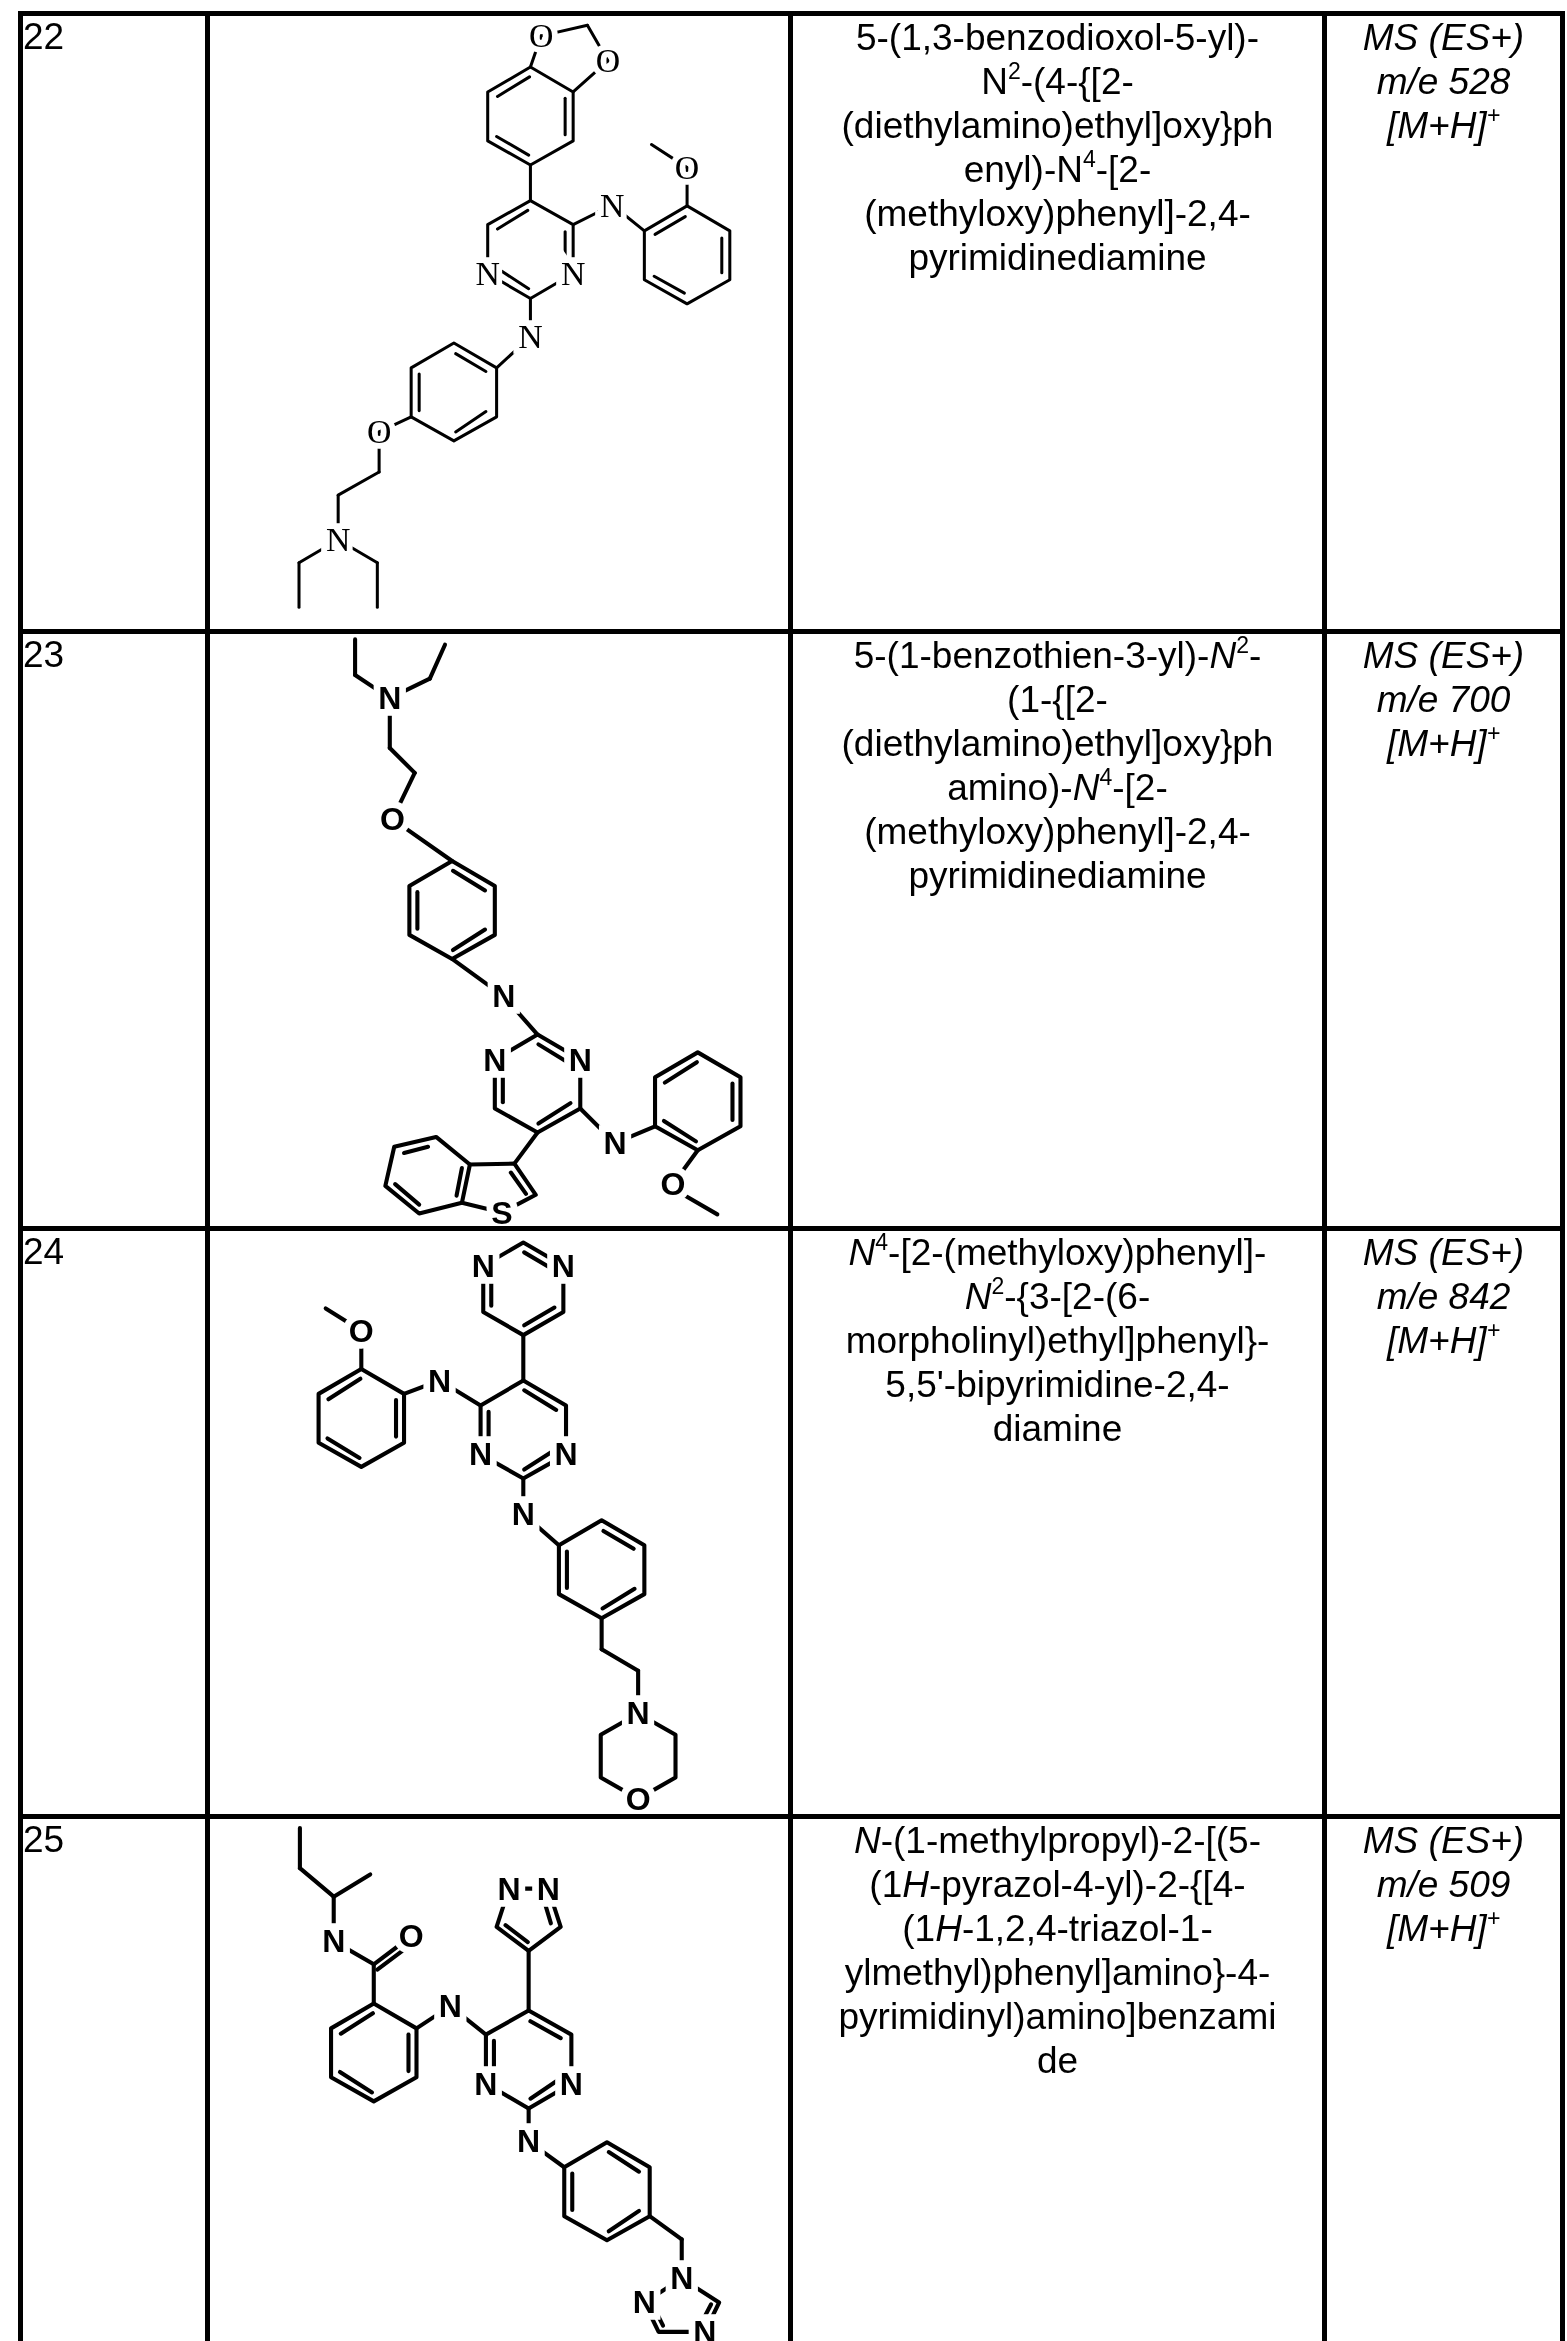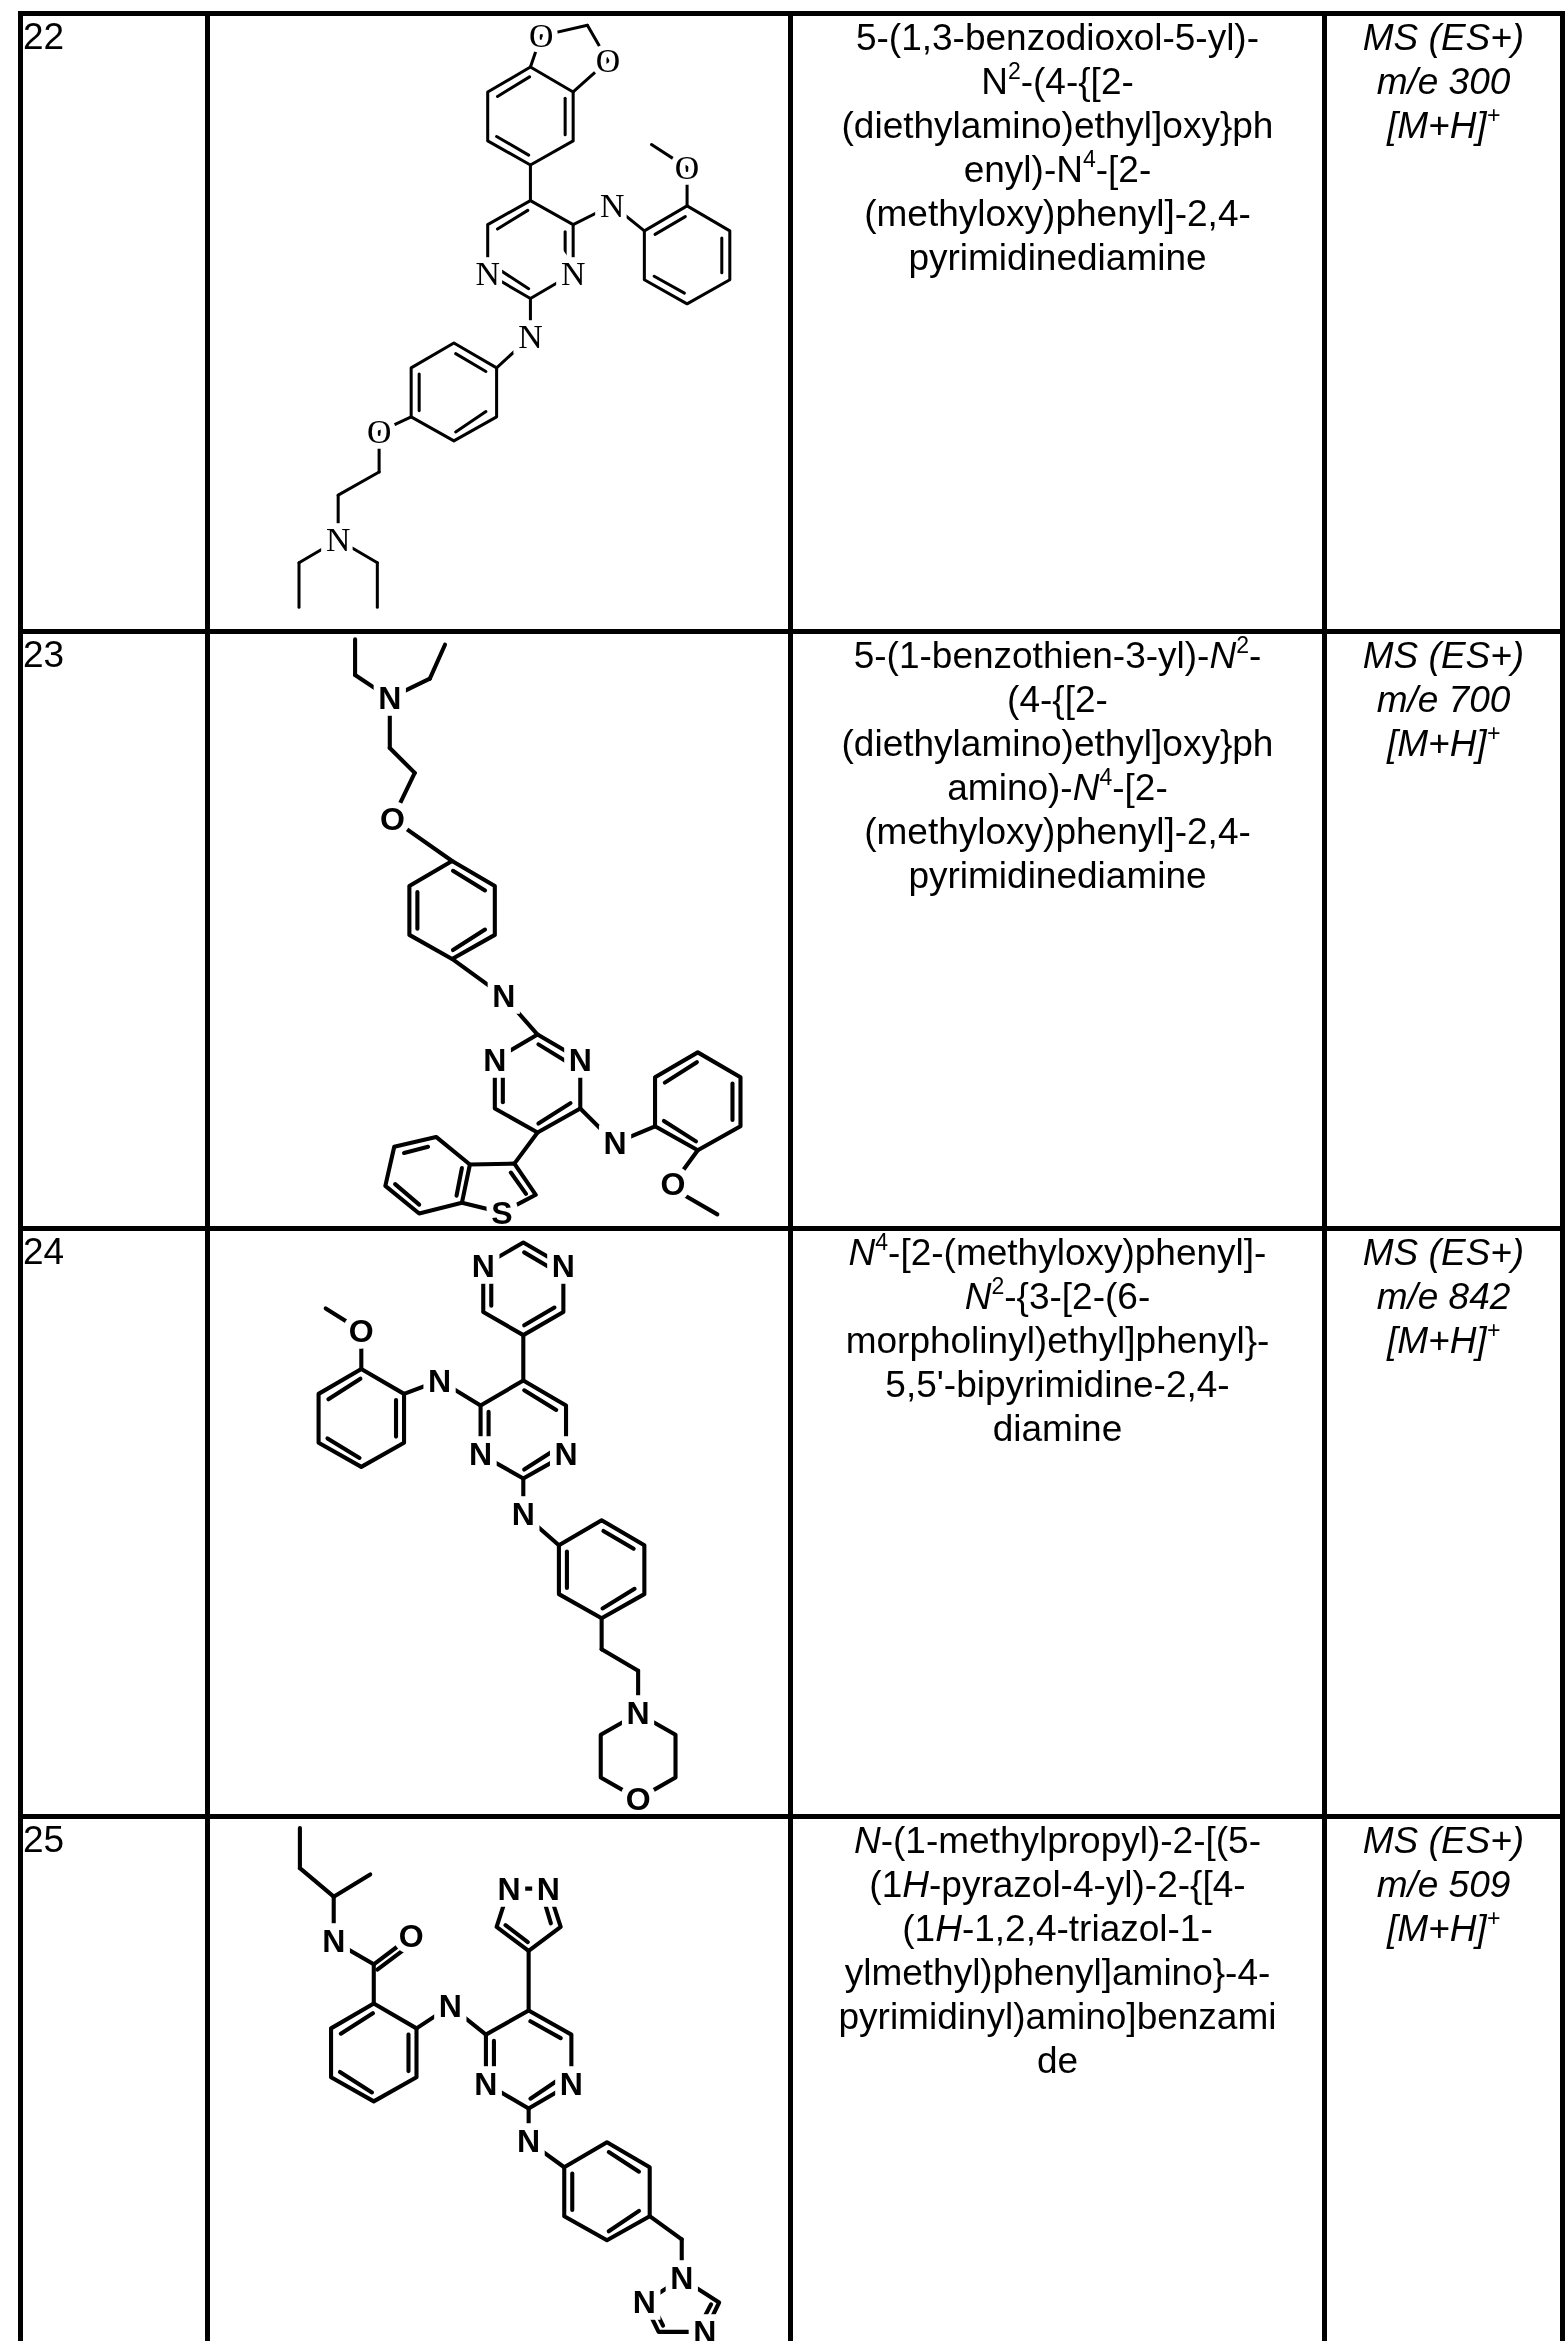--- a/index.html
+++ b/index.html
@@ -158,21 +158,21 @@
     <td class="namecell">
           <div class="cline"><span>5-(1,3-benzodioxol-5-yl)-</span></div>
           <div class="cline"><span>N</span><sup>2</sup><span>-(4-{[2-</span></div>
           <div class="cline"><span>(diethylamino)ethyl]oxy}ph</span></div>
           <div class="cline"><span>enyl)-N</span><sup>4</sup><span>-[2-</span></div>
           <div class="cline"><span>(methyloxy)phenyl]-2,4-</span></div>
           <div class="cline"><span>pyrimidinediamine</span></div>
         </td>
     <td class="mscell">
           <div class="cline"><span>MS (ES+)</span></div>
-          <div class="cline"><span>m/e 300</span></div>
+          <div class="cline"><span>m/e 528</span></div>
           <div class="cline"><span>[M+H]</span><sup>+</sup></div>
         </td>
   </tr>
 
   <tr class="r23">
     <td class="numcell">23</td>
     <td>
       <svg class="struct s23" width="583" height="592" viewBox="0 0 655 665">
         <g>
 
@@ -222,21 +222,21 @@
               <text x="416" y="478">N</text>
               <text x="320" y="478">N</text>
               <text x="455" y="572">N</text>
               <text x="520" y="618">O</text>
               <text x="328" y="650">S</text>
             </g>
       </svg>
     </td>
     <td class="namecell">
           <div class="cline"><span>5-(1-benzothien-3-yl)-</span><span class="it">N</span><sup>2</sup><span>-</span></div>
-          <div class="cline"><span>(4-{[2-</span></div>
+          <div class="cline"><span>(1-{[2-</span></div>
           <div class="cline"><span>(diethylamino)ethyl]oxy}ph</span></div>
           <div class="cline"><span>amino)-</span><span class="it">N</span><sup>4</sup><span>-[2-</span></div>
           <div class="cline"><span>(methyloxy)phenyl]-2,4-</span></div>
           <div class="cline"><span>pyrimidinediamine</span></div>
         </td>
     <td class="mscell">
           <div class="cline"><span>MS (ES+)</span></div>
           <div class="cline"><span>m/e 700</span></div>
           <div class="cline"><span>[M+H]</span><sup>+</sup></div>
         </td>

